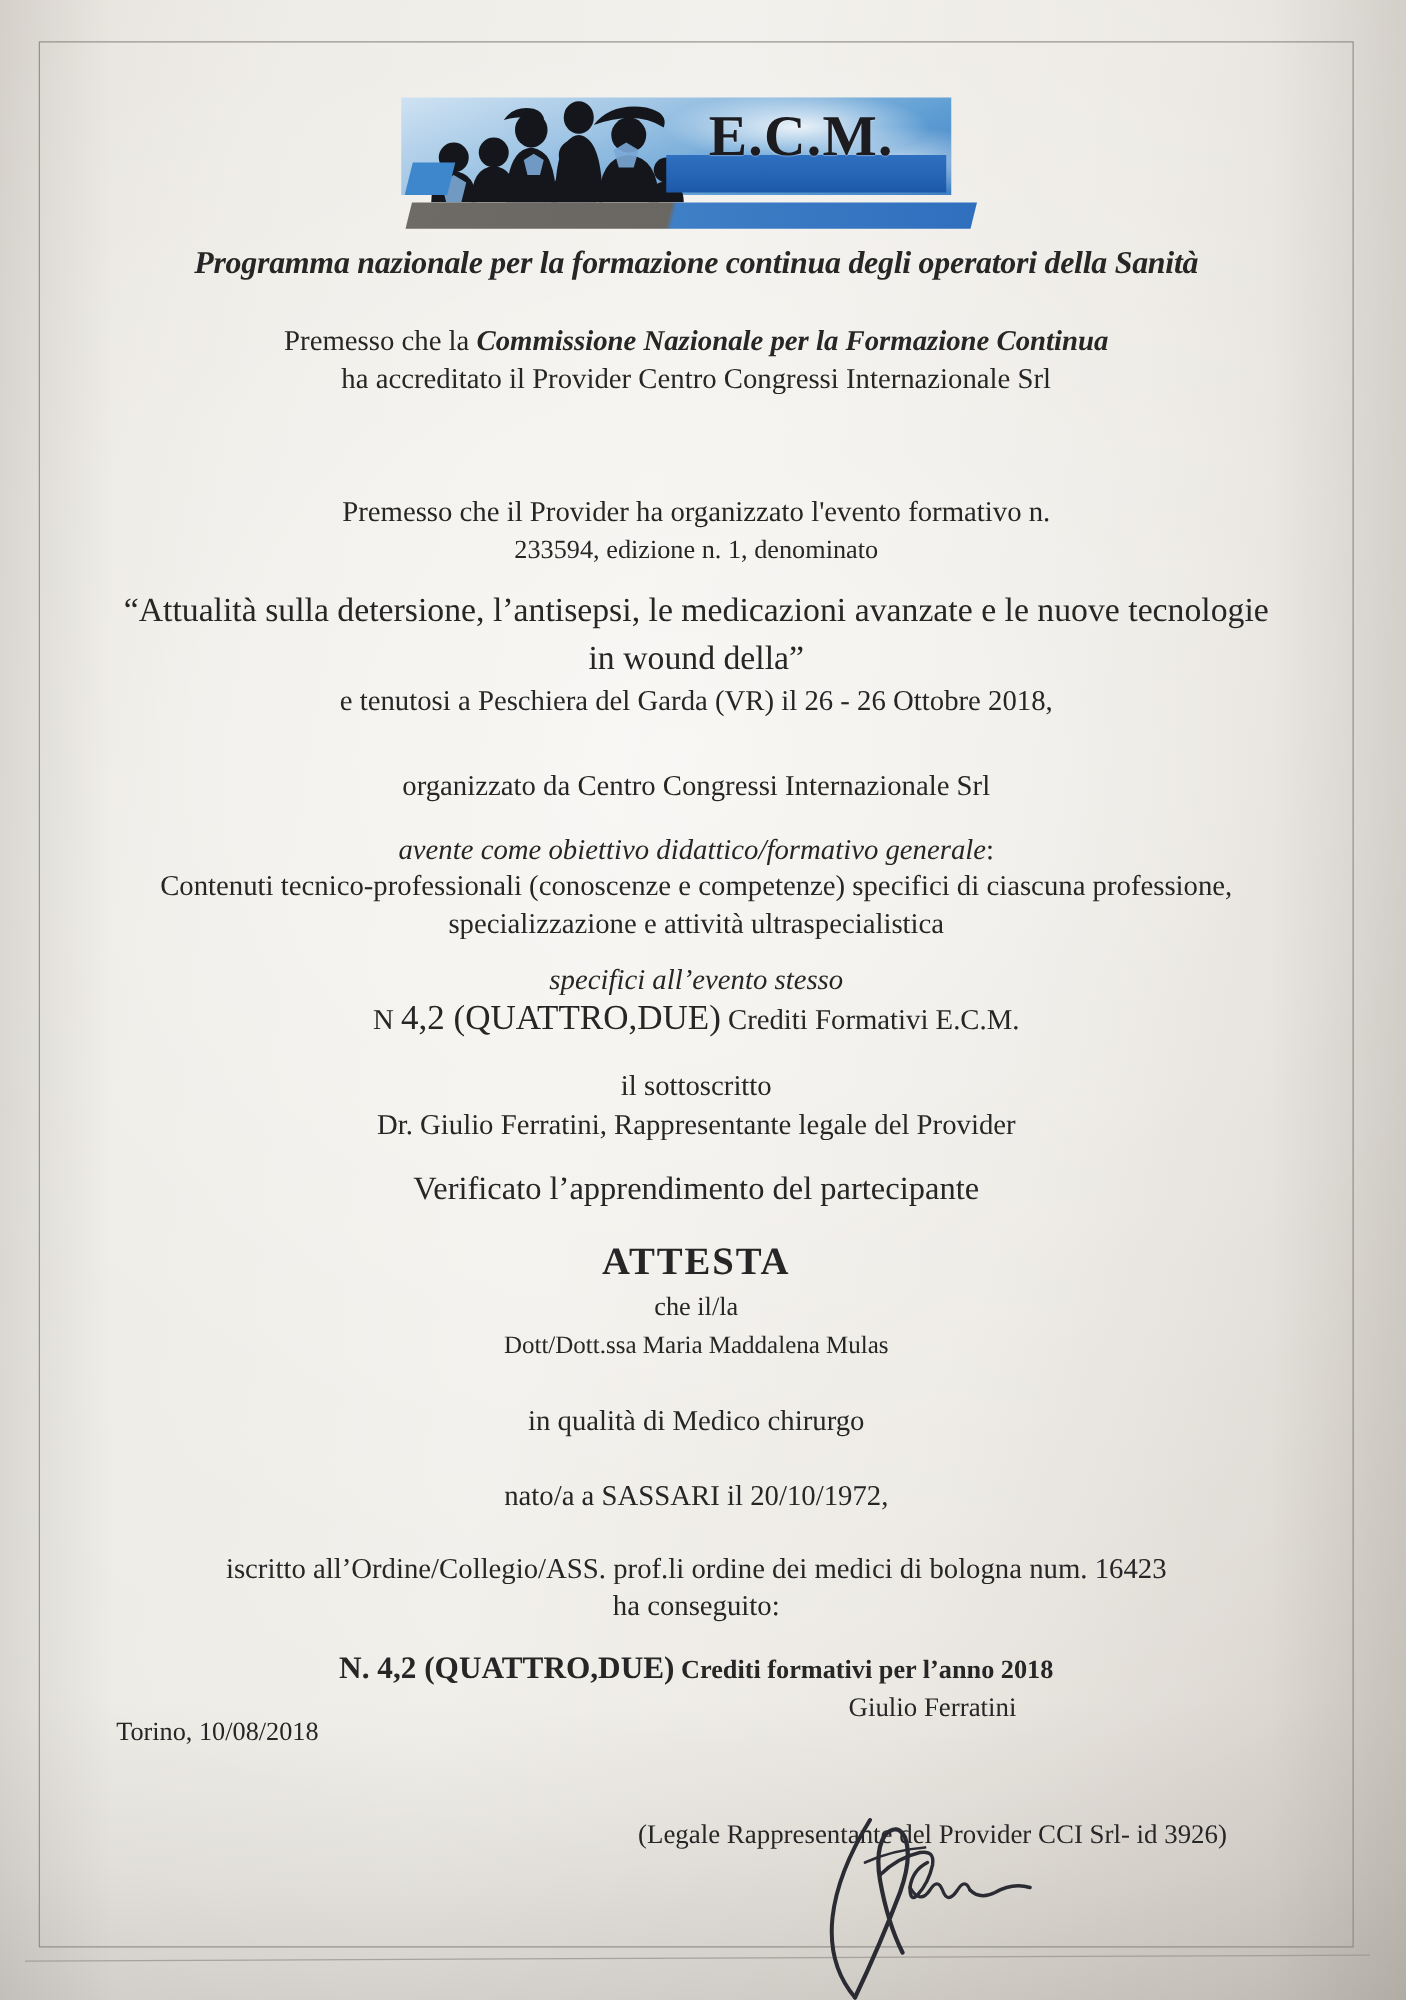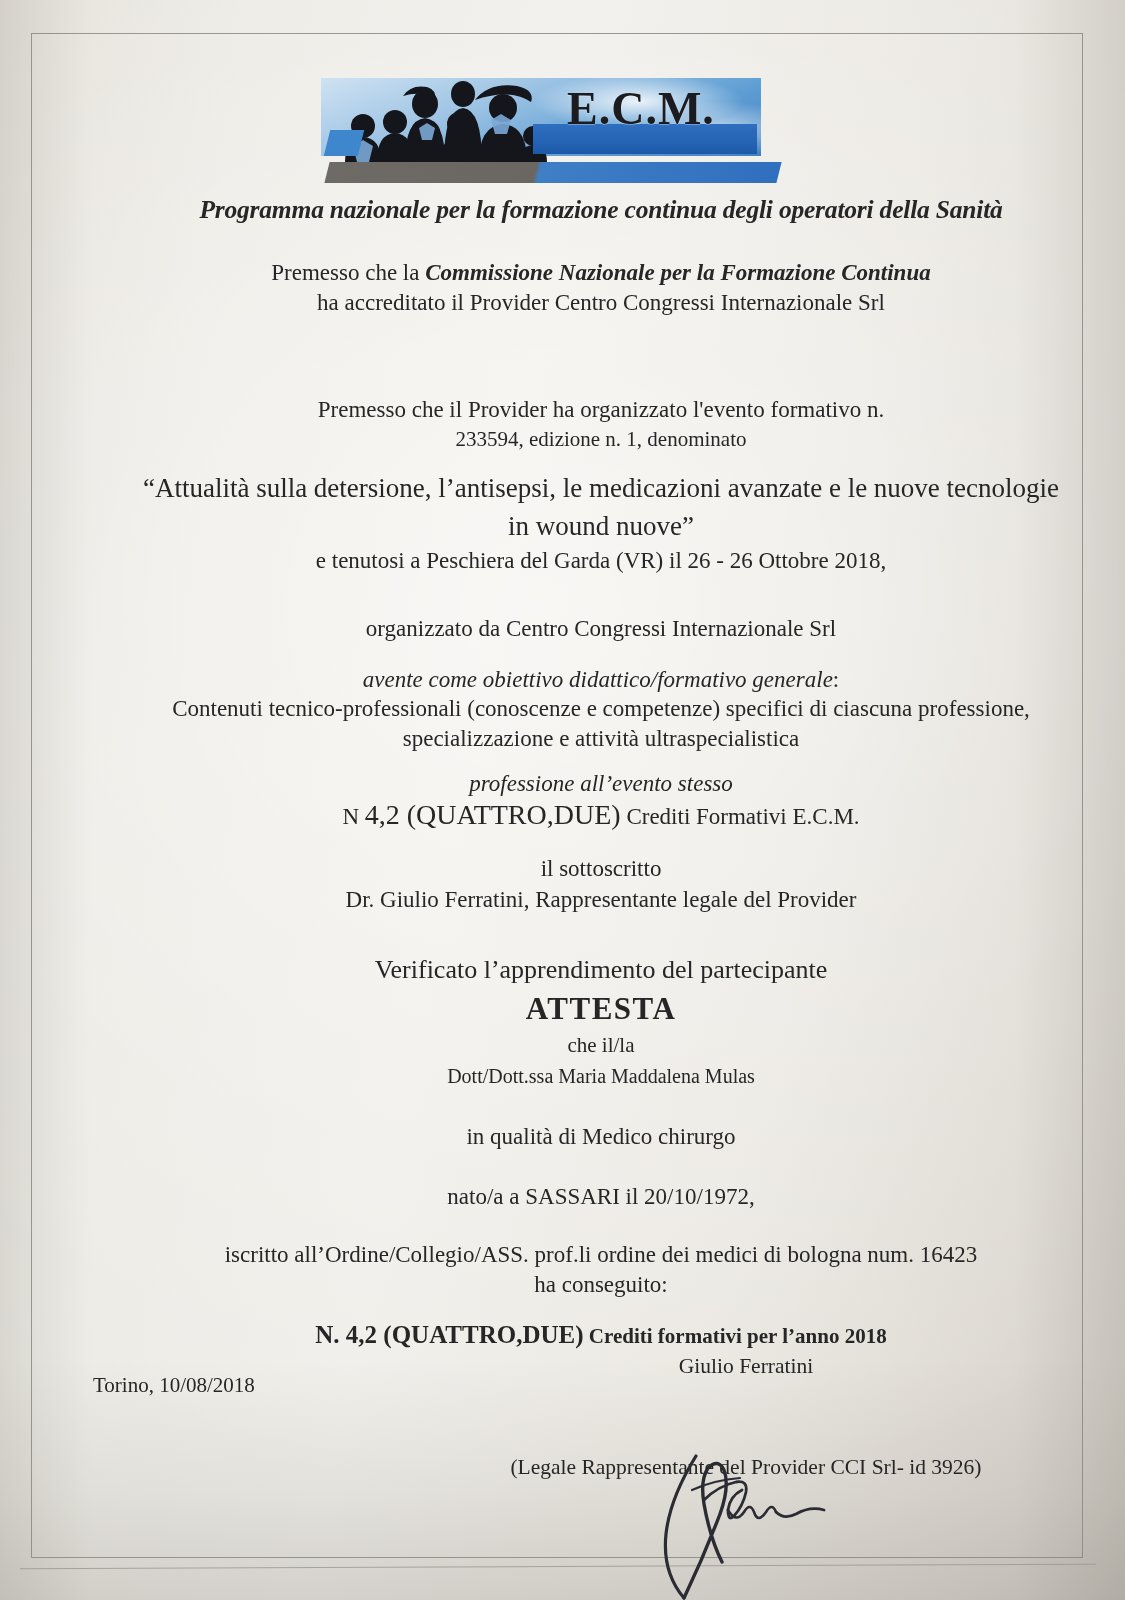--- a/index.html
+++ b/index.html
@@ -67,21 +67,20 @@
     transform: rotate(-0.25deg);
   }
 
   .content {
     position: absolute;
     left: 31px;
     top: 33px;
     width: 1052px;
     height: 1541px;
     box-sizing: border-box;
-    padding-left: 44px;
   }
 
   
   .logo-banner {
     position: absolute;
     left: 290px;
     top: 45px;
     width: 440px;
     height: 108px;
   }
@@ -279,40 +278,40 @@
 
     <div class="line t-body softtext" style="top:226px;">
       <span>Premesso che la </span><span class="t-ital-bold">Commissione Nazionale per la Formazione Continua</span>
     </div>
     <div class="line t-body softtext" style="top:256px;">ha accreditato il Provider Centro Congressi Internazionale  Srl</div>
 
     <div class="line t-body softtext" style="top:363px;">Premesso che il Provider ha organizzato  l'evento  formativo  n.</div>
     <div class="line t-body-sm softtext" style="top:394px;">233594, edizione  n. 1, denominato</div>
 
     <div class="line t-title softtext" style="top:440px;">“Attualità  sulla detersione, l’antisepsi, le medicazioni avanzate e le nuove tecnologie</div>
-    <div class="line t-title softtext" style="top:478px;">in wound nuove”</div>
+    <div class="line t-title softtext" style="top:478px;">in wound della”</div>
     <div class="line t-body softtext" style="top:514px;">e tenutosi a Peschiera del Garda (VR) il 26 - 26 Ottobre 2018,</div>
 
     <div class="line t-body softtext" style="top:582px;">organizzato  da Centro Congressi  Internazionale  Srl</div>
 
     <div class="line t-body softtext" style="top:633px;">
       <span class="t-ital">avente come obiettivo didattico/formativo generale</span><span>:</span>
     </div>
     <div class="line t-body softtext" style="top:662px;">Contenuti  tecnico-professionali  (conoscenze e competenze) specifici  di ciascuna professione,</div>
     <div class="line t-body softtext" style="top:692px;">specializzazione  e attività  ultraspecialistica</div>
 
-    <div class="line t-body t-ital softtext" style="top:737px;">professione all’evento stesso</div>
+    <div class="line t-body t-ital softtext" style="top:737px;">specifici all’evento stesso</div>
     <div class="line softtext" style="top:765px;">
       <span class="t-credit-small">N </span><span class="t-credit-big">4,2 (QUATTRO,DUE)</span><span class="t-credit-small"> Crediti  Formativi  E.C.M.</span>
     </div>
 
     <div class="line t-body softtext" style="top:822px;">il sottoscritto</div>
     <div class="line t-body softtext" style="top:853px;">Dr. Giulio  Ferratini, Rappresentante  legale  del Provider</div>
 
-    <div class="line t-verif softtext" style="top:922px;">Verificato l’apprendimento del partecipante</div>
+    <div class="line t-verif softtext" style="top:903px;">Verificato l’apprendimento del partecipante</div>
 
     <div class="line t-attesta softtext" style="top:958px;">ATTESTA</div>
     <div class="line t-body-sm softtext" style="top:1000px;">che il/la</div>
 
     <div class="line t-name softtext" style="top:1032px;">Dott/Dott.ssa  Maria  Maddalena  Mulas</div>
     <div class="line t-body softtext" style="top:1090px;">in qualità  di Medico chirurgo</div>
     <div class="line t-body softtext" style="top:1150px;text-align:center;">nato/a a SASSARI il 20/10/1972,</div>
     <div class="line t-body softtext" style="top:1208px;">iscritto all’Ordine/Collegio/ASS.  prof.li ordine dei medici di bologna  num. 16423</div>
     <div class="line t-body softtext" style="top:1238px;">ha conseguito:</div>
 

